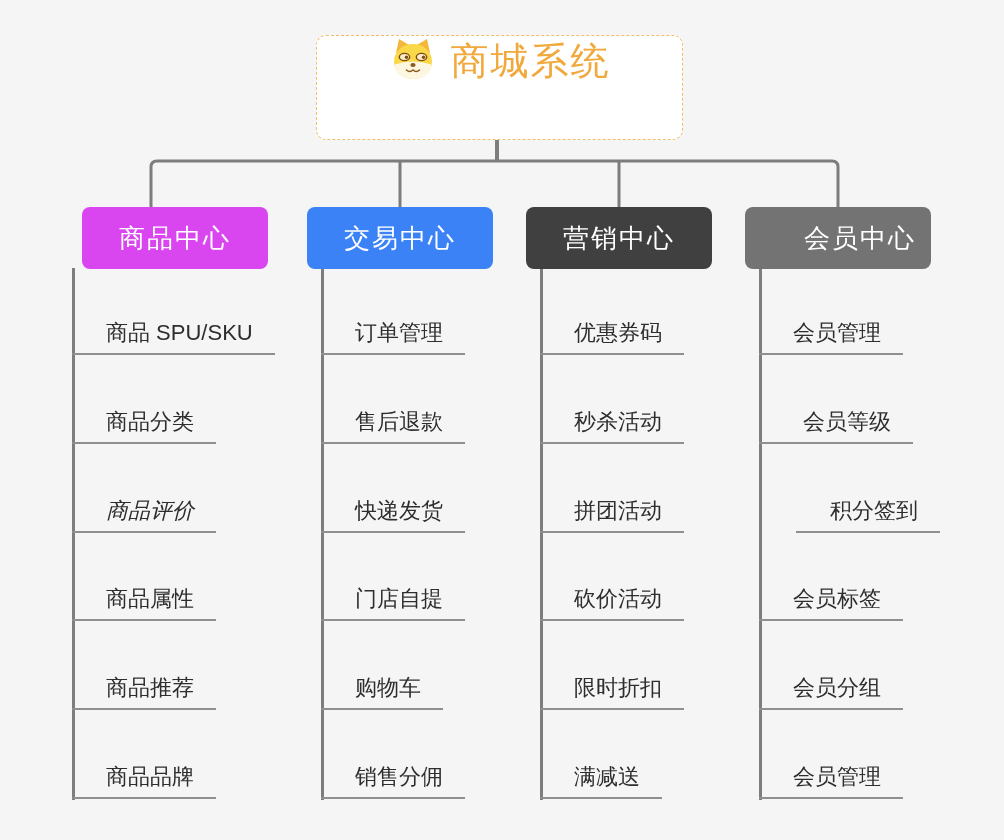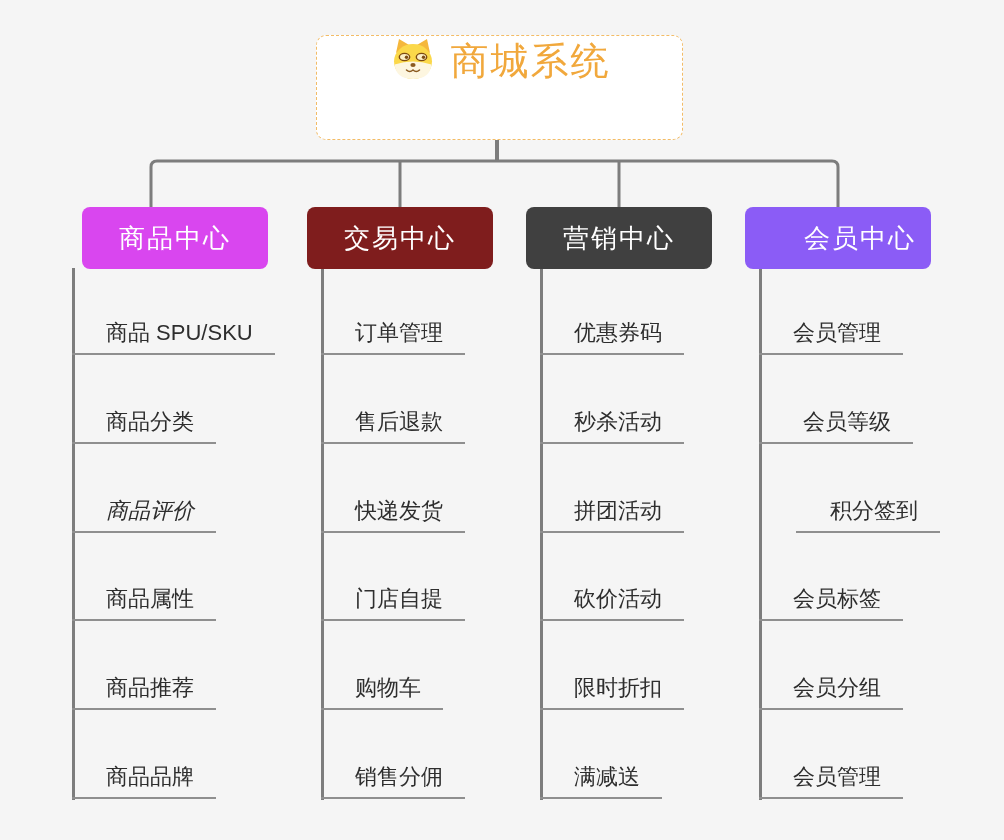--- a/index.html
+++ b/index.html
@@ -62,35 +62,35 @@
   </div>
 
   <div id="branches">
       <div class="branch-header" style="left: 58px; background: #d946ef; margin-left: 24px;">商品中心</div>
       <div class="child-node" style="left: 72px; top: 320px;">商品 SPU/SKU</div>
       <div class="child-node" style="left: 72px; top: 409px;">商品分类</div>
       <div class="child-node" style="left: 72px; top: 498px; font-style: italic;">商品评价</div>
       <div class="child-node" style="left: 72px; top: 586px;">商品属性</div>
       <div class="child-node" style="left: 72px; top: 675px;">商品推荐</div>
       <div class="child-node" style="left: 72px; top: 764px;">商品品牌</div>
-      <div class="branch-header" style="left: 307px; background: #7f1d1d;">交易中心</div>
+      <div class="branch-header" style="left: 307px; background: #3b82f6;">交易中心</div>
       <div class="child-node" style="left: 321px; top: 320px;">订单管理</div>
       <div class="child-node" style="left: 321px; top: 409px;">售后退款</div>
       <div class="child-node" style="left: 321px; top: 498px;">快递发货</div>
       <div class="child-node" style="left: 321px; top: 586px;">门店自提</div>
       <div class="child-node" style="left: 321px; top: 675px;">购物车</div>
       <div class="child-node" style="left: 321px; top: 764px;">销售分佣</div>
       <div class="branch-header" style="left: 526px; background: #404040;">营销中心</div>
       <div class="child-node" style="left: 540px; top: 320px;">优惠券码</div>
       <div class="child-node" style="left: 540px; top: 409px;">秒杀活动</div>
       <div class="child-node" style="left: 540px; top: 498px;">拼团活动</div>
       <div class="child-node" style="left: 540px; top: 586px;">砍价活动</div>
       <div class="child-node" style="left: 540px; top: 675px;">限时折扣</div>
       <div class="child-node" style="left: 540px; top: 764px;">满减送</div>
-      <div class="branch-header" style="left: 745px; background: #8b5cf6; padding-left: 44px;">会员中心</div>
+      <div class="branch-header" style="left: 745px; background: #737373; padding-left: 44px;">会员中心</div>
       <div class="child-node" style="left: 759px; top: 320px;">会员管理</div>
       <div class="child-node" style="left: 759px; top: 409px; padding-left: 44px;">会员等级</div>
       <div class="child-node" style="left: 759px; top: 498px; margin-left: 37px;">积分签到</div>
       <div class="child-node" style="left: 759px; top: 586px;">会员标签</div>
       <div class="child-node" style="left: 759px; top: 675px;">会员分组</div>
       <div class="child-node" style="left: 759px; top: 764px;">会员管理</div>
     </div>
 
 </div>
 

